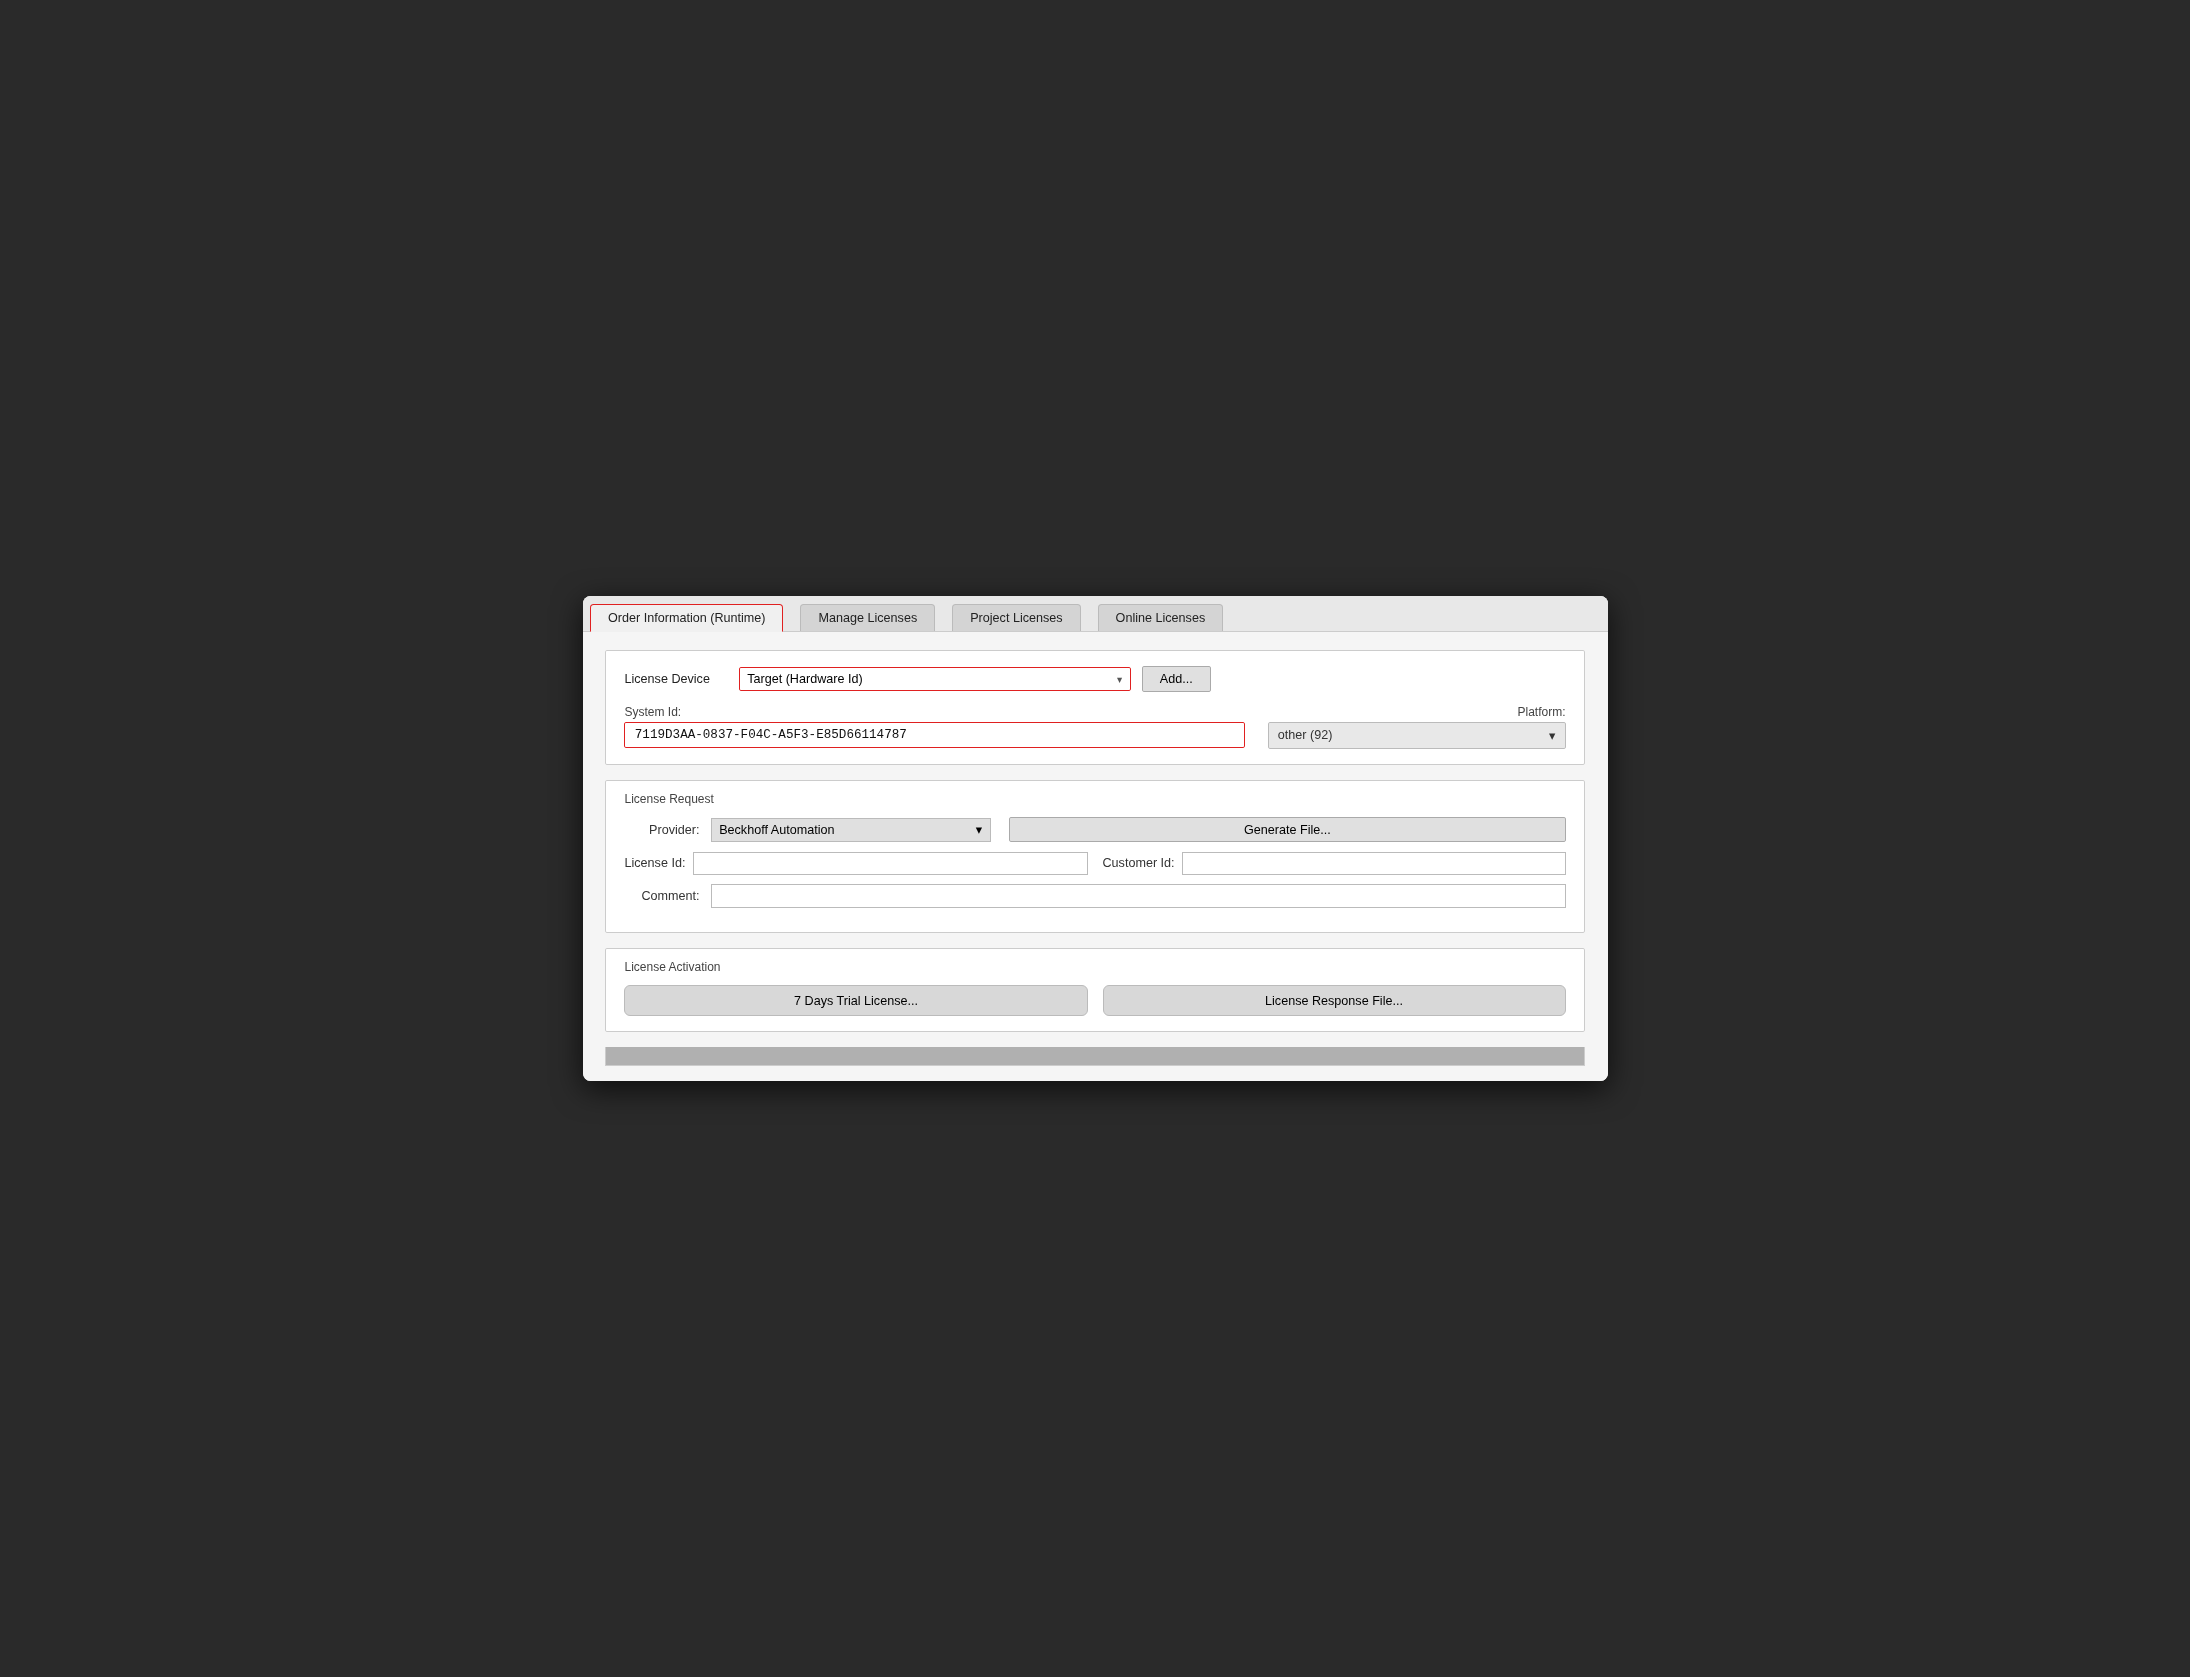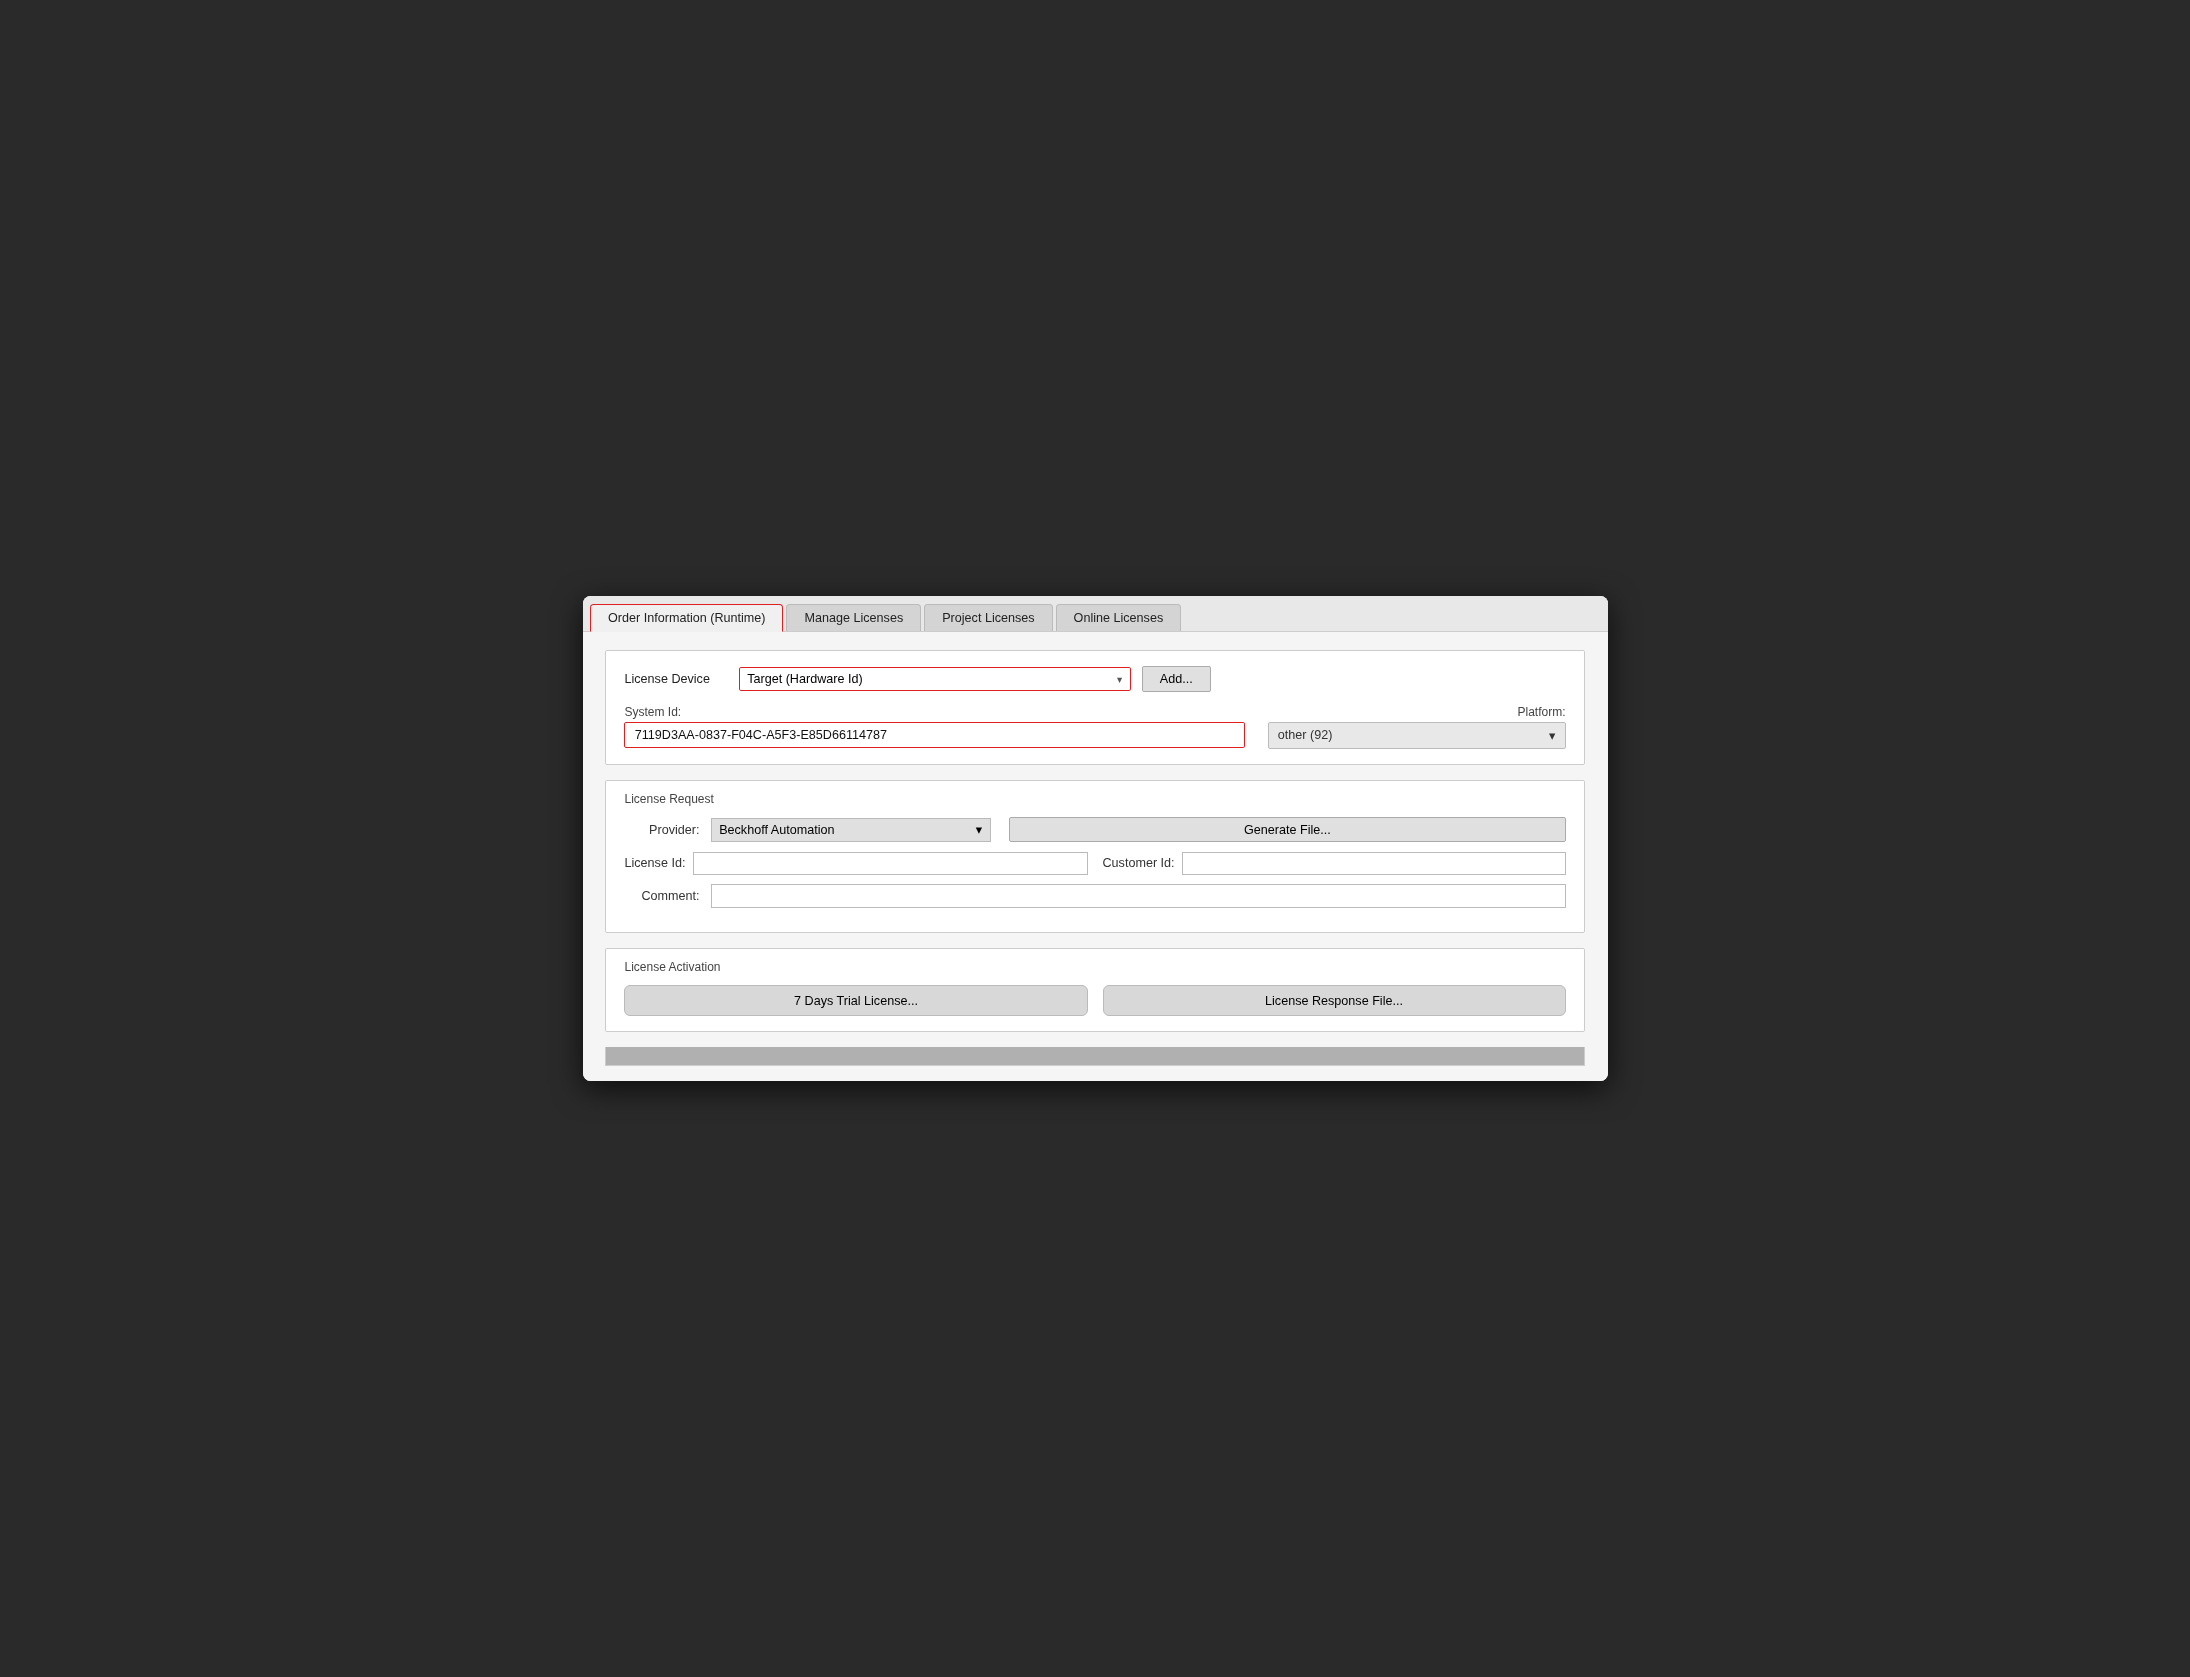--- a/index.html
+++ b/index.html
@@ -22,21 +22,21 @@
       overflow: hidden;
     }
 
     
     .tab-bar {
       background: #e8e8e8;
       display: flex;
       align-items: flex-end;
       padding: 7.5px 7.5px 0 7.5px;
       border-bottom: 0.9px solid #ccc;
-      gap: 3px;
+      gap: 17px;
     }
 
     .tab {
       padding: 5.6px 17px;
       background: #d4d4d4;
       border: 0.9px solid #bbb;
       border-bottom: none;
       border-radius: 3.7px 3.7px 0 0;
       cursor: pointer;
       font-size: 12.6px;
@@ -134,20 +134,21 @@
     }
 
     .input-outlined {
       border: 1.9px solid #e02020;
       border-radius: 1.9px;
       padding: 4.7px 9.3px;
       font-size: 12.6px;
       width: 100%;
       background: white;
       color: #111;
+      font-family: Liberation Mono, monospace;
     }
 
     .select-normal {
       border: 0.9px solid #bbb;
       border-radius: 1.9px;
       padding: 4.7px 9.3px;
       font-size: 12.6px;
       width: 100%;
       background: #e8e8e8;
       color: #333;

